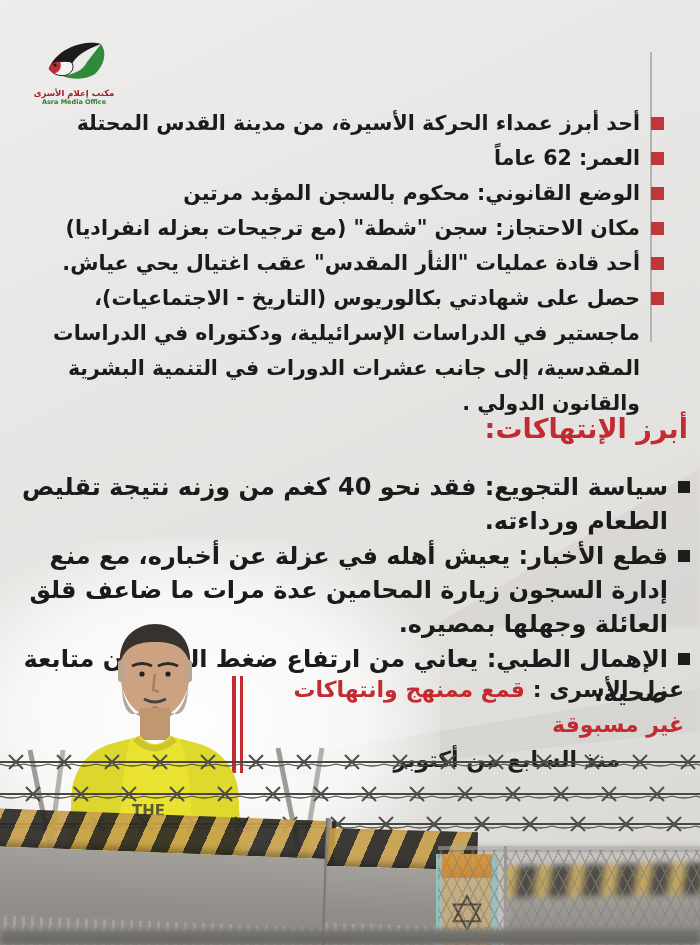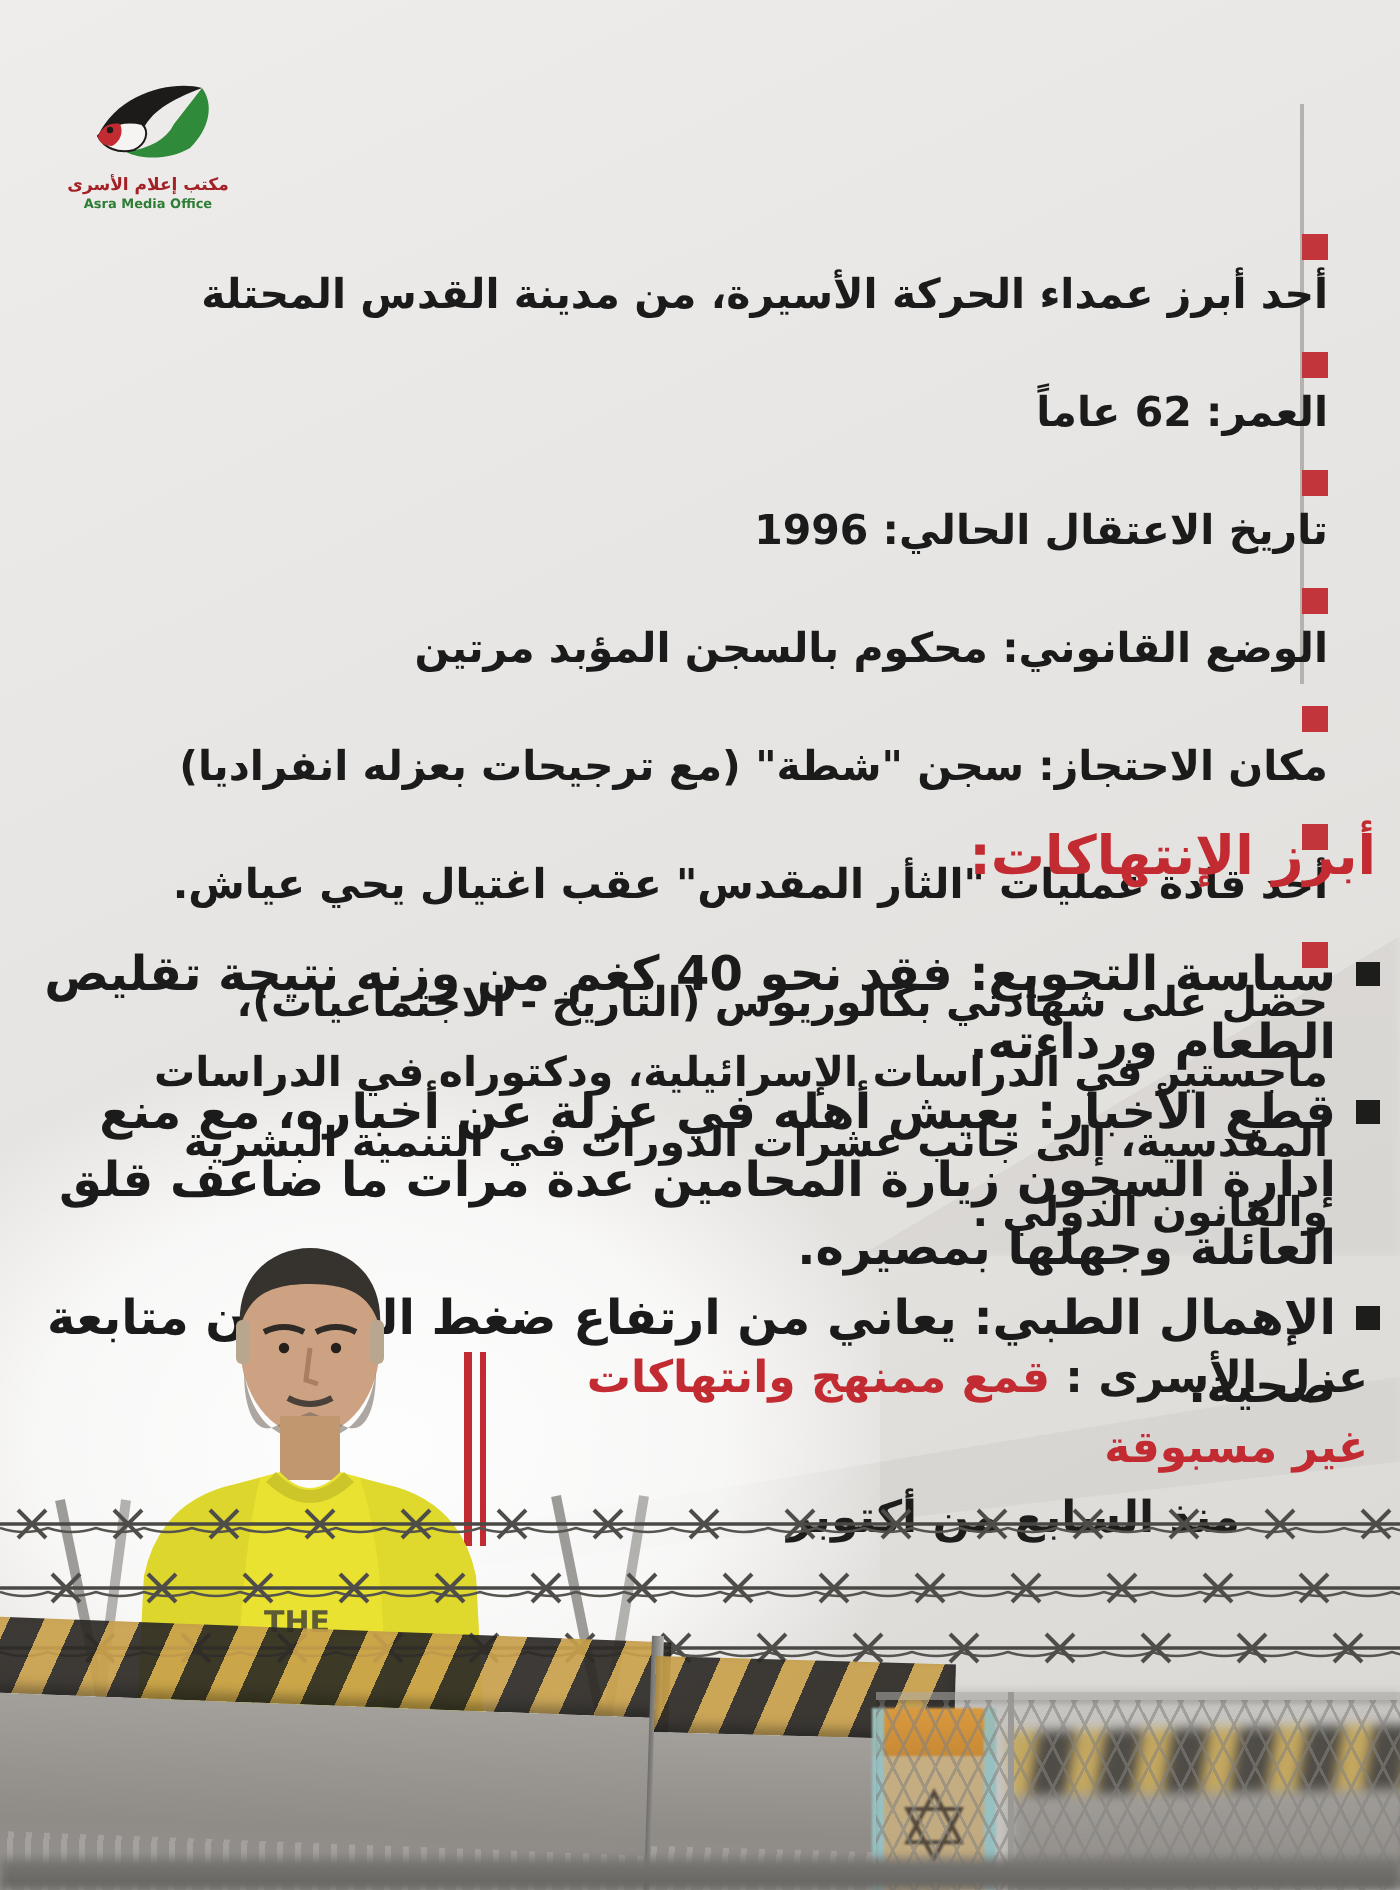--- a/index.html
+++ b/index.html
@@ -15,21 +15,21 @@
   
   .logo{position:absolute;left:26px;top:38px;width:96px;text-align:center;z-index:2;}
   .logo-ar{font-size:8.5px;font-weight:bold;color:#a32026;line-height:10px;}
   .logo-en{font-size:6.5px;font-weight:bold;color:#2e7d36;line-height:8px;}
   
   .title{position:absolute;right:52px;top:40px;margin:0;direction:rtl;text-align:right;
          font-size:33px;line-height:52px;font-weight:bold;color:#c22b31;z-index:2;}
   .vline{position:absolute;right:48px;top:52px;width:2px;height:290px;background:#b5b3b0;z-index:1;}
   
   .facts{position:absolute;right:36px;top:106px;width:620px;z-index:2;}
-  .facts .bullet-row{display:flex;flex-direction:column;align-items:flex-start;direction:rtl;}
+  .facts .bullet-row{display:flex;align-items:flex-start;direction:rtl;}
   .facts .bullet{flex:0 0 13px;width:13px;height:13px;background:#c2353a;margin-top:11px;margin-left:11px;}
   .facts .bullet-text{font-size:20.5px;line-height:35px;font-weight:bold;color:#1b1b1b;text-align:right;}
   
   .vio-heading{position:absolute;right:12px;top:408px;margin:0;direction:rtl;
          font-size:27px;line-height:42px;font-weight:bold;color:#c22b31;z-index:2;}
   .violations{position:absolute;right:10px;top:470px;width:668px;z-index:2;}
   .violations .bullet-row{display:flex;flex-direction:row;align-items:flex-start;direction:rtl;margin-bottom:1px;}
   .violations .bullet{flex:0 0 12px;width:12px;height:12px;background:#1d1d1b;margin-top:11px;margin-left:10px;}
   .violations .bullet-text{font-size:24px;line-height:34px;font-weight:bold;color:#1b1b1b;text-align:right;}
   
@@ -99,24 +99,20 @@
   <div class="vline"></div>
 
   <div class="facts">
       <div class="bullet-row">
         <span class="bullet"></span>
         <span class="bullet-text">أحد أبرز عمداء الحركة الأسيرة، من مدينة القدس المحتلة</span>
       </div>
       <div class="bullet-row">
         <span class="bullet"></span>
         <span class="bullet-text">العمر: 62 عاماً</span>
-      </div>
-      <div class="bullet-row">
-        <span class="bullet"></span>
-        <span class="bullet-text">تاريخ الاعتقال الحالي: 1996</span>
       </div>
       <div class="bullet-row">
         <span class="bullet"></span>
         <span class="bullet-text">الوضع القانوني: محكوم بالسجن المؤبد مرتين</span>
       </div>
       <div class="bullet-row">
         <span class="bullet"></span>
         <span class="bullet-text">مكان الاحتجاز: سجن "شطة" (مع ترجيحات بعزله انفراديا)</span>
       </div>
       <div class="bullet-row">

